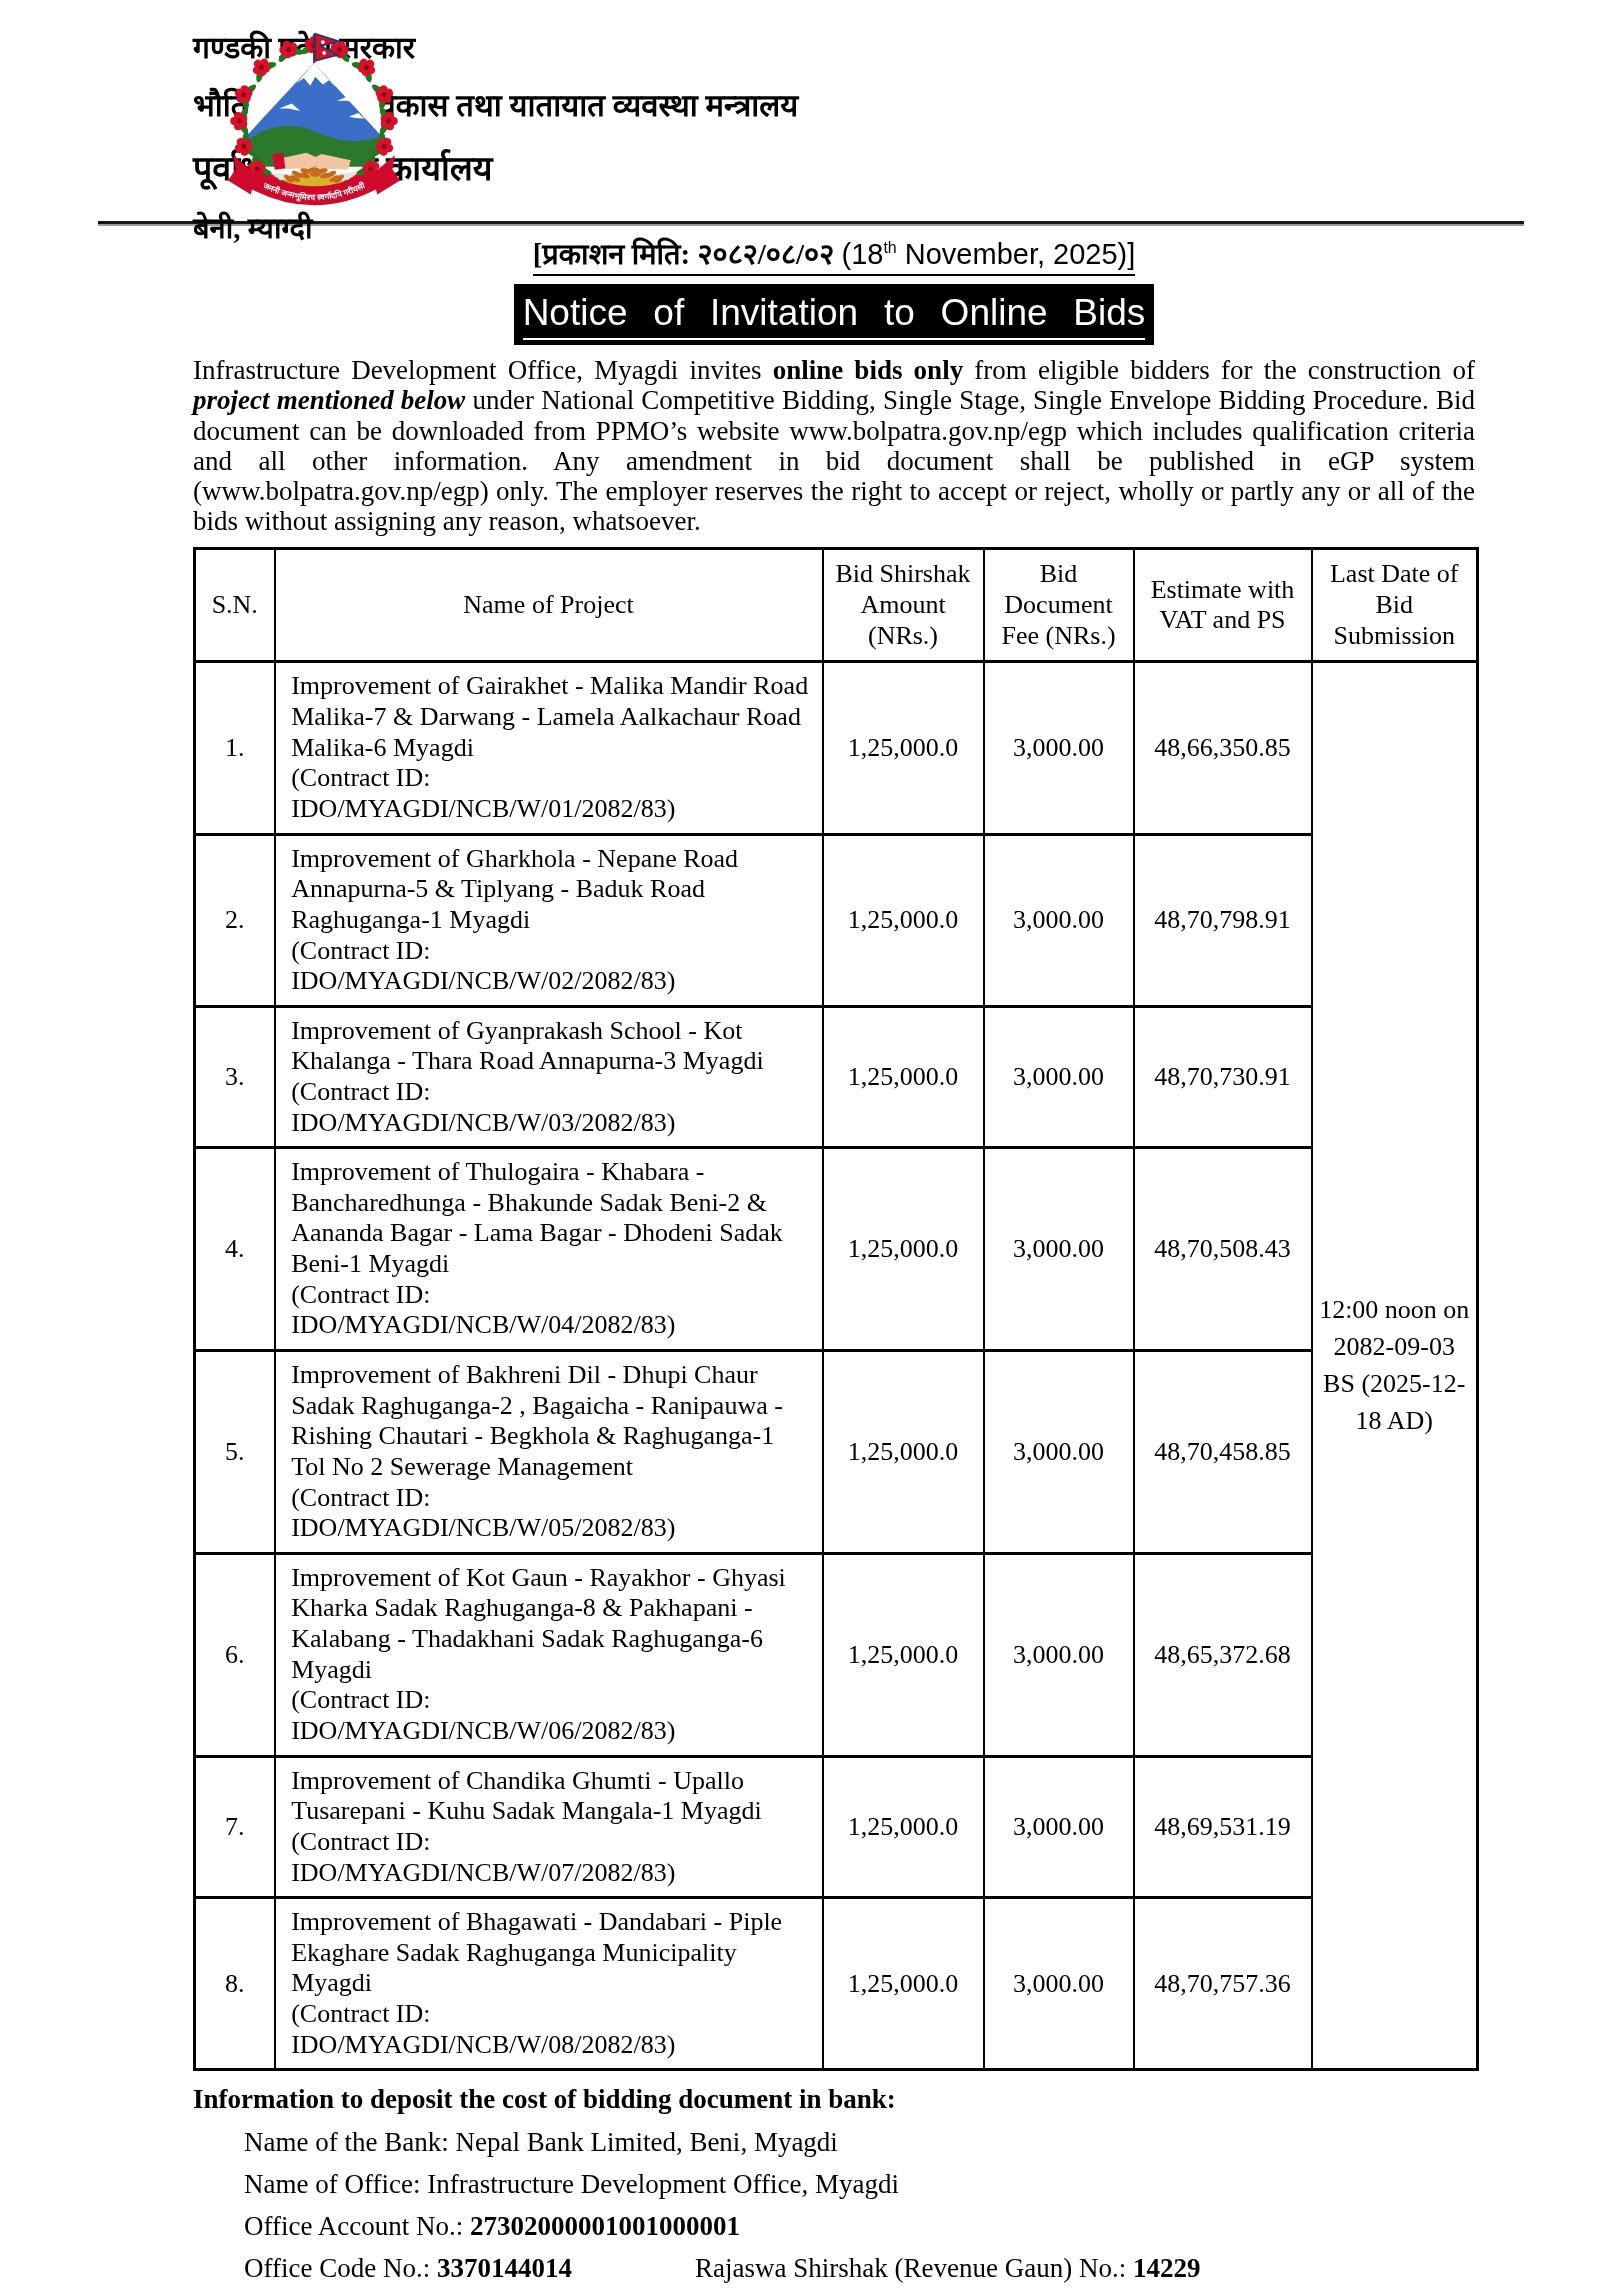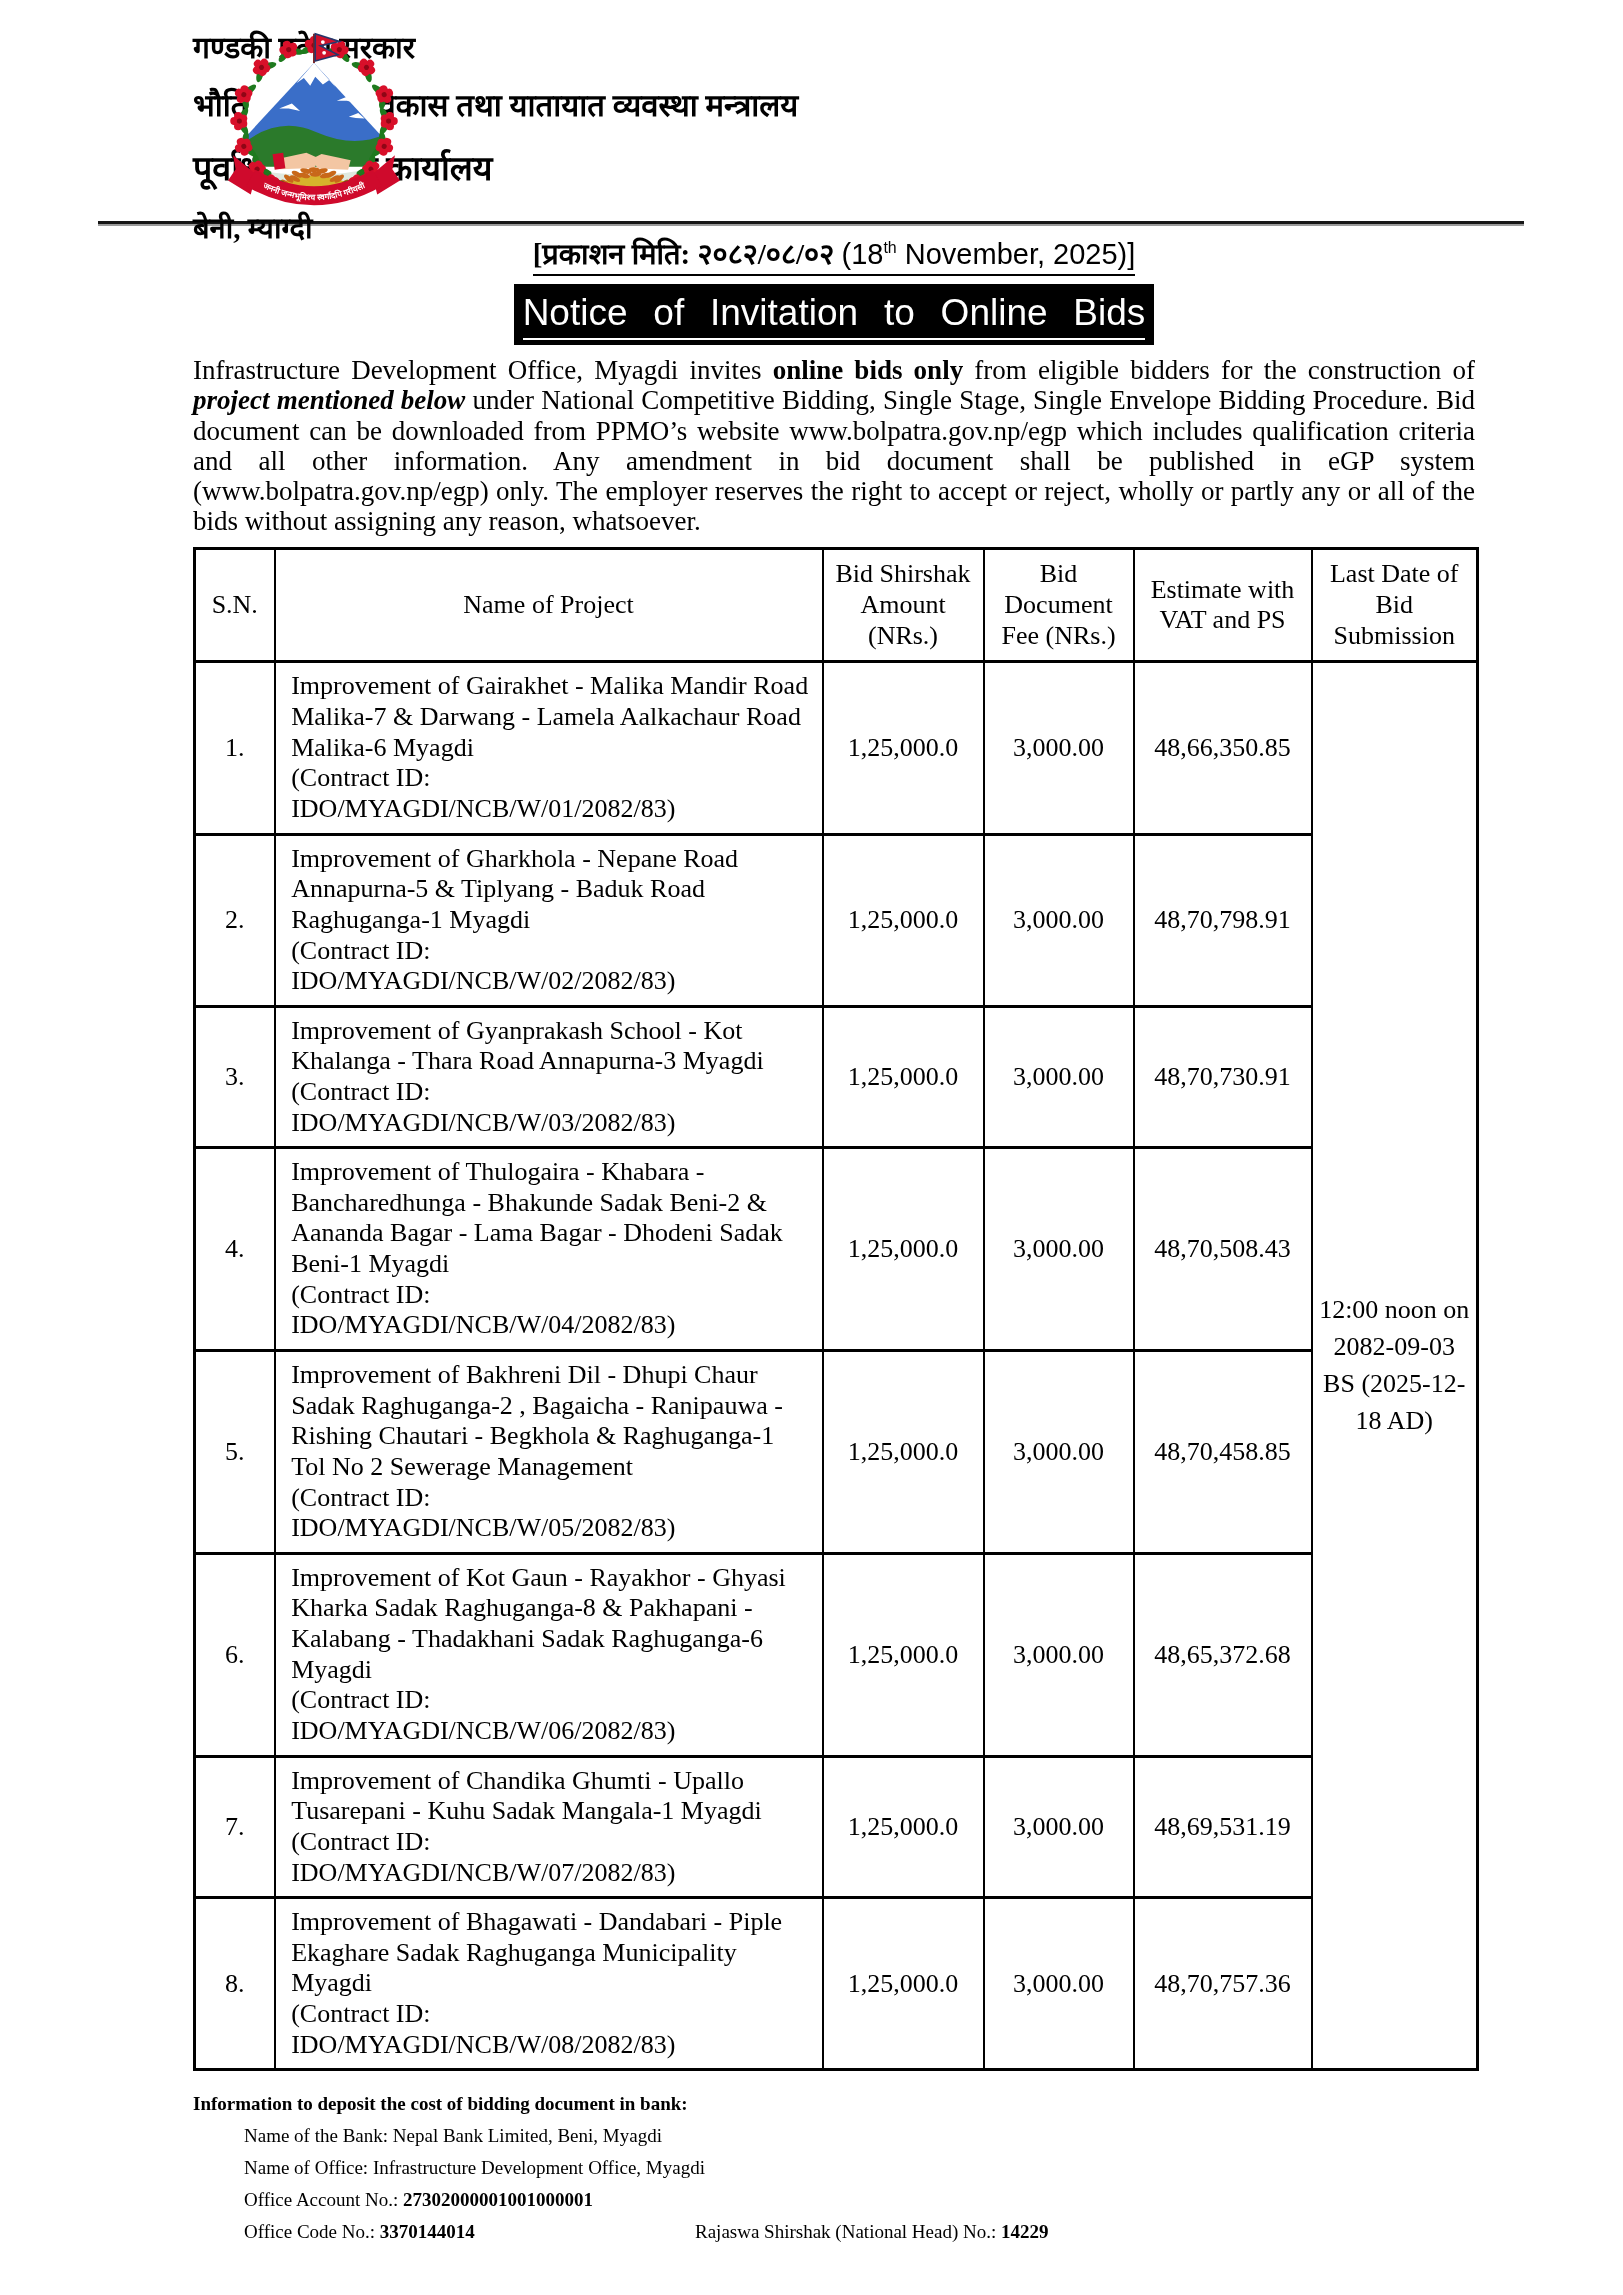--- a/index.html
+++ b/index.html
@@ -39,21 +39,21 @@
   table.bids th,table.bids td{border:2px solid #000;}
   table.bids th{border-top-width:3.3px;border-bottom-width:3.3px;font-weight:normal;font-size:26px;
                 line-height:1.18;padding:9.2px 2.6px;text-align:center;vertical-align:middle;}
   table.bids td{border-top-width:3.3px;border-bottom-width:3.3px;font-size:26px;vertical-align:middle;}
   td.sn{text-align:center;}
   td.name{padding:7.9px 13px 7.9px 15.7px;line-height:1.18;text-align:left;}
   td.num{text-align:center;}
   td.lastdate{text-align:center;font-size:25px;line-height:1.42;padding:0 5.2px;}
 
   
-  .bank{margin-top:21px;font-size:19px;line-height:1.3;}
+  .bank{margin-top:11px;font-size:27px;line-height:1.3;}
   .bank .heading{font-weight:bold;}
   .bank .ind{margin-left:51px;margin-top:7.2px;}
   .bank .half{display:inline-block;min-width:451px;}
   .b{font-weight:bold;}
 </style>
 </head>
 <body>
 
 <div class="page">
 
@@ -286,20 +286,20 @@
         </tr>
       </tbody>
     </table>
 
     <section class="bank">
       <div class="heading">Information to deposit the cost of bidding document in bank:</div>
       <div class="ind">Name of the Bank: Nepal Bank Limited, Beni, Myagdi</div>
       <div class="ind">Name of Office: Infrastructure Development Office, Myagdi</div>
       <div class="ind"><span>Office Account No.: </span><span class="b">27302000001001000001</span></div>
       <div class="ind">
-        <span class="half"><span>Office Code No.: </span><span class="b">3370144014</span></span><span><span>Rajaswa Shirshak (National Head) No.: </span><span class="b">14229</span></span>
+        <span class="half"><span>Office Code No.: </span><span class="b">3370144014</span></span><span><span>Rajaswa Shirshak (Revenue Gaun) No.: </span><span class="b">14229</span></span>
       </div>
 
     </section>
 
   </div>
 </div>
 
 
 </body></html>

